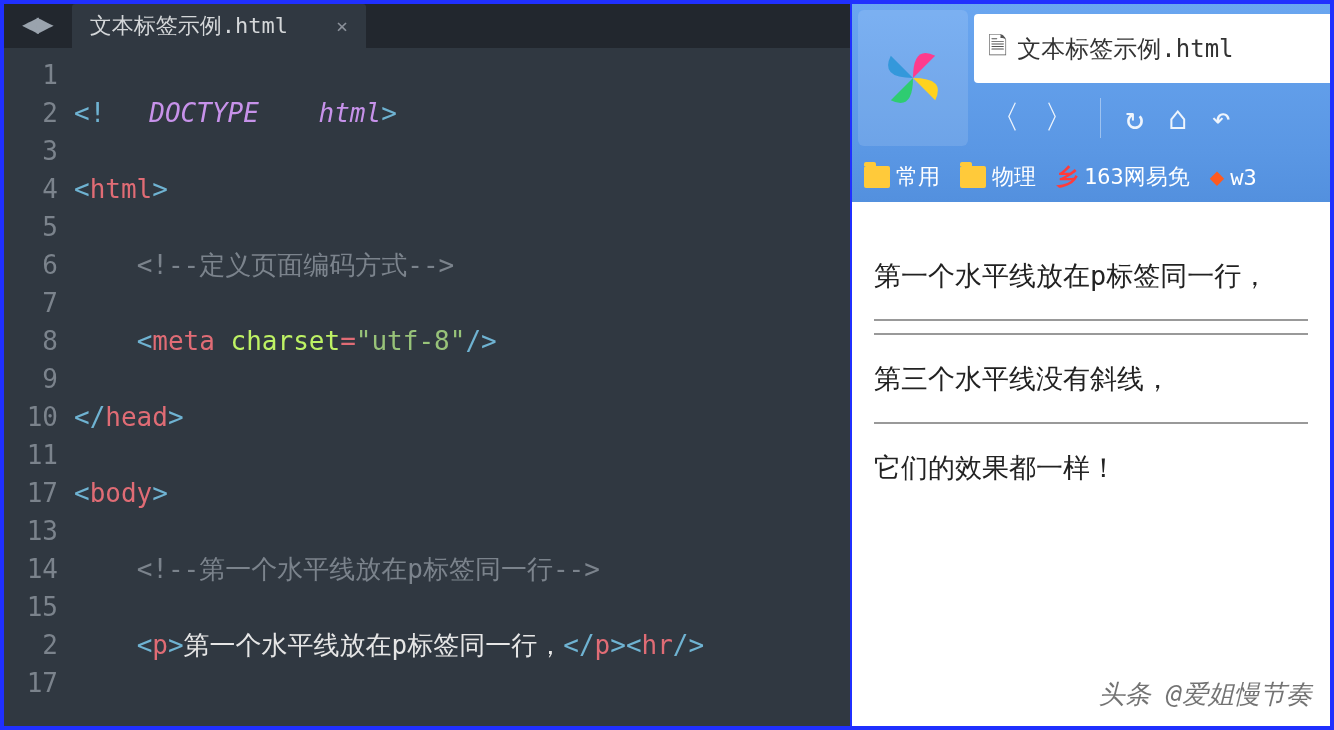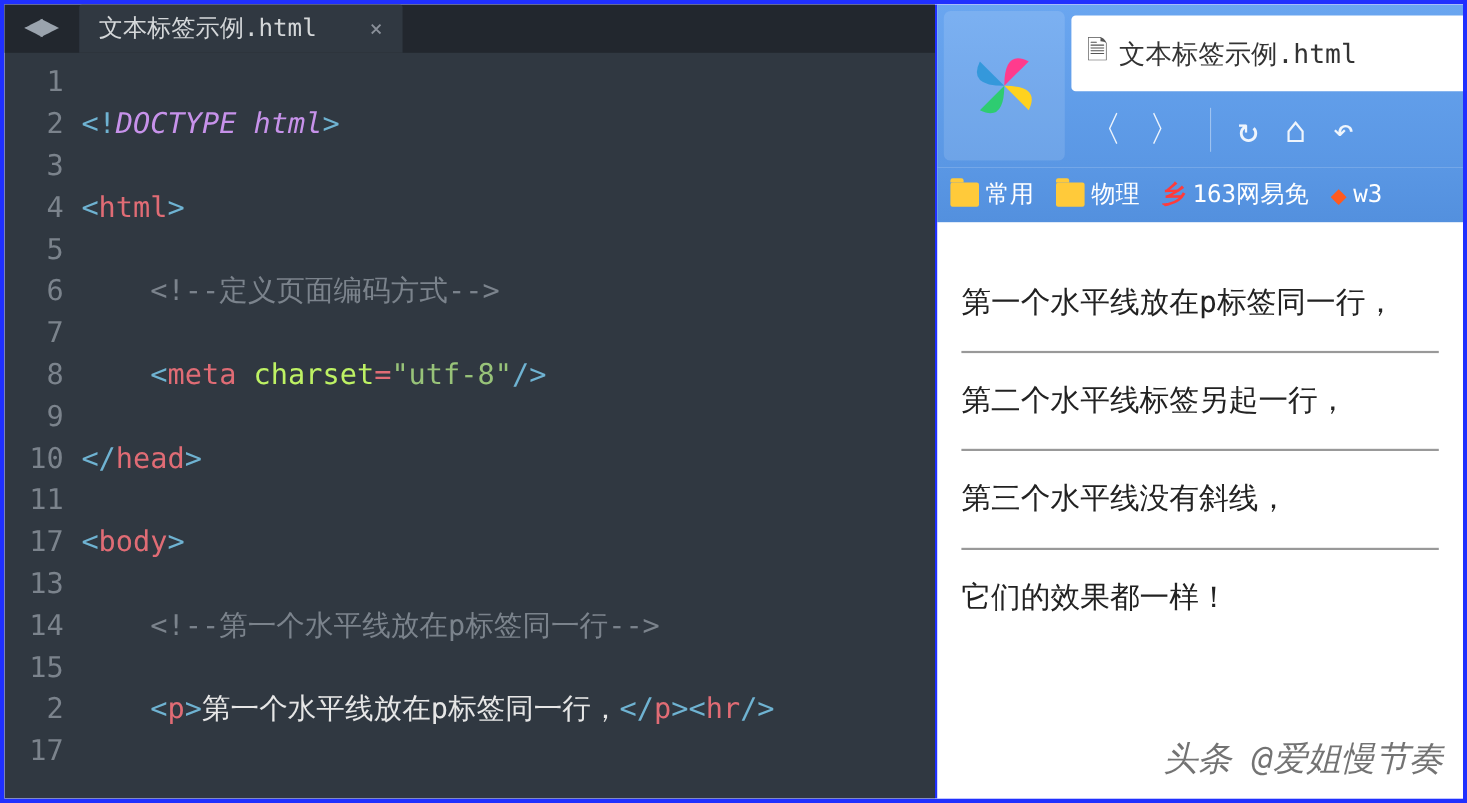--- a/index.html
+++ b/index.html
@@ -22,21 +22,21 @@
 
 .code-area { flex: 1; display: flex; font-size: 26px; line-height: 38px; padding-top: 8px; }
 .gutter { width: 70px; text-align: right; color: #7b838c; padding-right: 16px; user-select: none; }
 .gutter div { height: 38px; }
 .code { flex: 1; white-space: pre; color: #d8dee9; font-family: Consolas, monospace; }
 .code .row { height: 38px; display: block; }
 
 
 .pu { color: #6fb3d2; } 
 .tg { color: #e06c75; } 
-.kw { color: #c792ea; font-style: italic; } 
+.kw { color: #c792ea; font-style: italic; margin-left: 44px; } 
 .at { color: #bef264; } 
 .op { color: #e06c75; } 
 .st { color: #98c379; } 
 .cm { color: #7b838c; margin-top: 48px; } 
 .tx { color: #e6e6e6; } 
 
 
 .browser { flex: 1; background: #fff; display: flex; flex-direction: column; border-left: 2px solid #2030ff; }
 .chrome-top {
   background: linear-gradient(#6aa6f0, #5a97e4);
@@ -59,21 +59,21 @@
 .bookmarks .bm { display:flex; align-items:center; gap:6px; color:#fff; }
 .bookmarks .fico { width:26px; height:22px; display:inline-block; }
 .bookmarks .folder { background:#ffca3a; border-radius:2px; position:relative; }
 .bookmarks .folder::before{content:'';position:absolute;top:-4px;left:0;width:12px;height:4px;background:#ffca3a;border-radius:2px 2px 0 0;}
 .bookmarks .s163 { color:#ff3b3b; font-weight:bold; font-size:22px; }
 .bookmarks .sw3 { color:#ff5a1f; font-size:24px; }
 
 .page { flex:1; padding: 30px 22px; font-size: 27px; color:#222; line-height: 1.6; position: relative;}
 .page p { margin: 22px 0; }
 .page hr { border: none; border-top: 2px solid #999; margin: 12px 0; }
-.watermark { position:absolute; right: 18px; bottom: 10px; color: rgba(0,0,0,0.55); font-size: 31px; font-style: italic;}
+.watermark { position:absolute; right: 18px; bottom: 10px; color: rgba(0,0,0,0.55); font-size: 26px; font-style: italic;}
 </style>
 </head>
 <body>
 
 <div class="wrap">
 
   <div class="editor">
     <div class="tabbar">
       <div class="nav-arrows">
         <span>◀</span>
@@ -167,21 +167,20 @@
         </span>
       <span class="bm">
           <span class="sw3">◆</span>
           <span>w3</span>
         </span>
     </div>
 
     <div class="page">
       <p>第一个水平线放在p标签同一行，</p>
       <hr>
-      <p>第二个水平线标签另起一行，</p>
       <hr>
       <p>第三个水平线没有斜线，</p>
       <hr>
       <p>它们的效果都一样！</p>
       <div class="watermark">头条 @爱姐慢节奏</div>
     </div>
   </div>
 
 </div>
 

